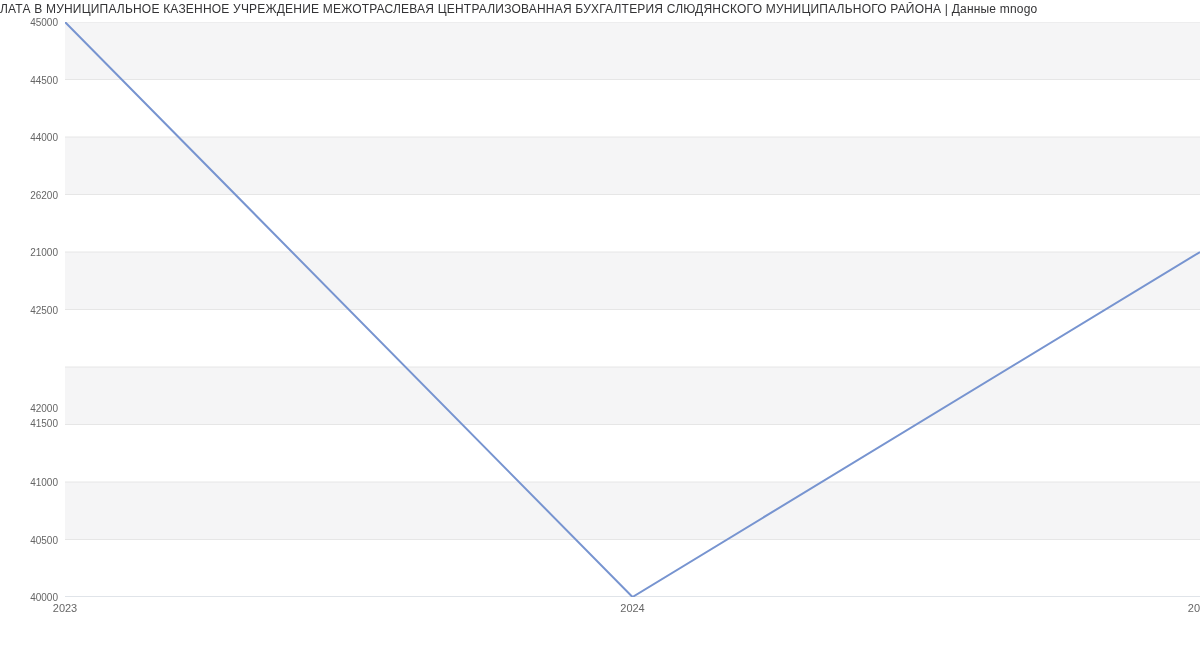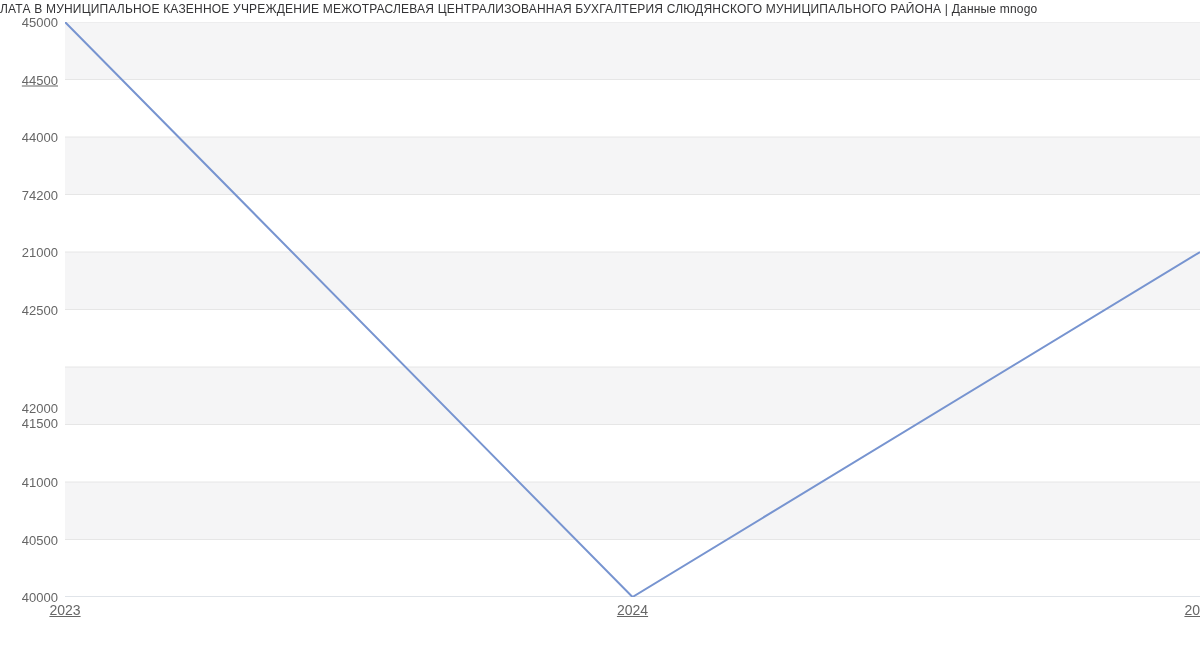--- a/index.html
+++ b/index.html
@@ -37,33 +37,32 @@
     height: 575px;
   }
   .plot-area svg {
     width: 100%;
     height: 100%;
     display: block;
   }
   .y-tick-label {
     position: absolute;
     right: 1142px;
-    font-size: 13px;
+    font-size: 10px;
     color: #666666;
     transform: translateY(-50%);
     white-space: nowrap;
   }
   .x-tick-label {
     position: absolute;
     top: 602px;
-    font-size: 14px;
+    font-size: 11px;
     color: #666666;
     transform: translateX(-50%);
     white-space: nowrap;
-    text-decoration: underline;
   }
 </style>
 </head>
 <body>
 
 <div class="chart-container">
 
   <div class="chart-title">ЛАТА В МУНИЦИПАЛЬНОЕ КАЗЕННОЕ УЧРЕЖДЕНИЕ  МЕЖОТРАСЛЕВАЯ ЦЕНТРАЛИЗОВАННАЯ БУХГАЛТЕРИЯ СЛЮДЯНСКОГО МУНИЦИПАЛЬНОГО РАЙОНА | Данные mnogo</div>
 
   <div class="plot-area">
@@ -93,23 +92,23 @@
   </div>
 
   <div id="y-axis-labels">
       <div class="y-tick-label" style="top: 597px;">40000</div>
       <div class="y-tick-label" style="top: 539.5px;">40500</div>
       <div class="y-tick-label" style="top: 482px;">41000</div>
       <div class="y-tick-label" style="top: 423px;">41500</div>
       <div class="y-tick-label" style="top: 367px; margin-top: 41px;">42000</div>
       <div class="y-tick-label" style="top: 309.5px;">42500</div>
       <div class="y-tick-label" style="top: 252px;">21000</div>
-      <div class="y-tick-label" style="top: 194.5px;">74200</div>
+      <div class="y-tick-label" style="top: 194.5px;">26200</div>
       <div class="y-tick-label" style="top: 137px;">44000</div>
-      <div class="y-tick-label" style="top: 79.5px; text-decoration: underline;">44500</div>
+      <div class="y-tick-label" style="top: 79.5px;">44500</div>
       <div class="y-tick-label" style="top: 22px;">45000</div>
     </div>
   <div id="x-axis-labels">
       <div class="x-tick-label" style="left: 65px;">2023</div>
       <div class="x-tick-label" style="left: 632.5px;">2024</div>
       <div class="x-tick-label" style="left: 1200px;">2025</div>
     </div>
 
 </div>
 

